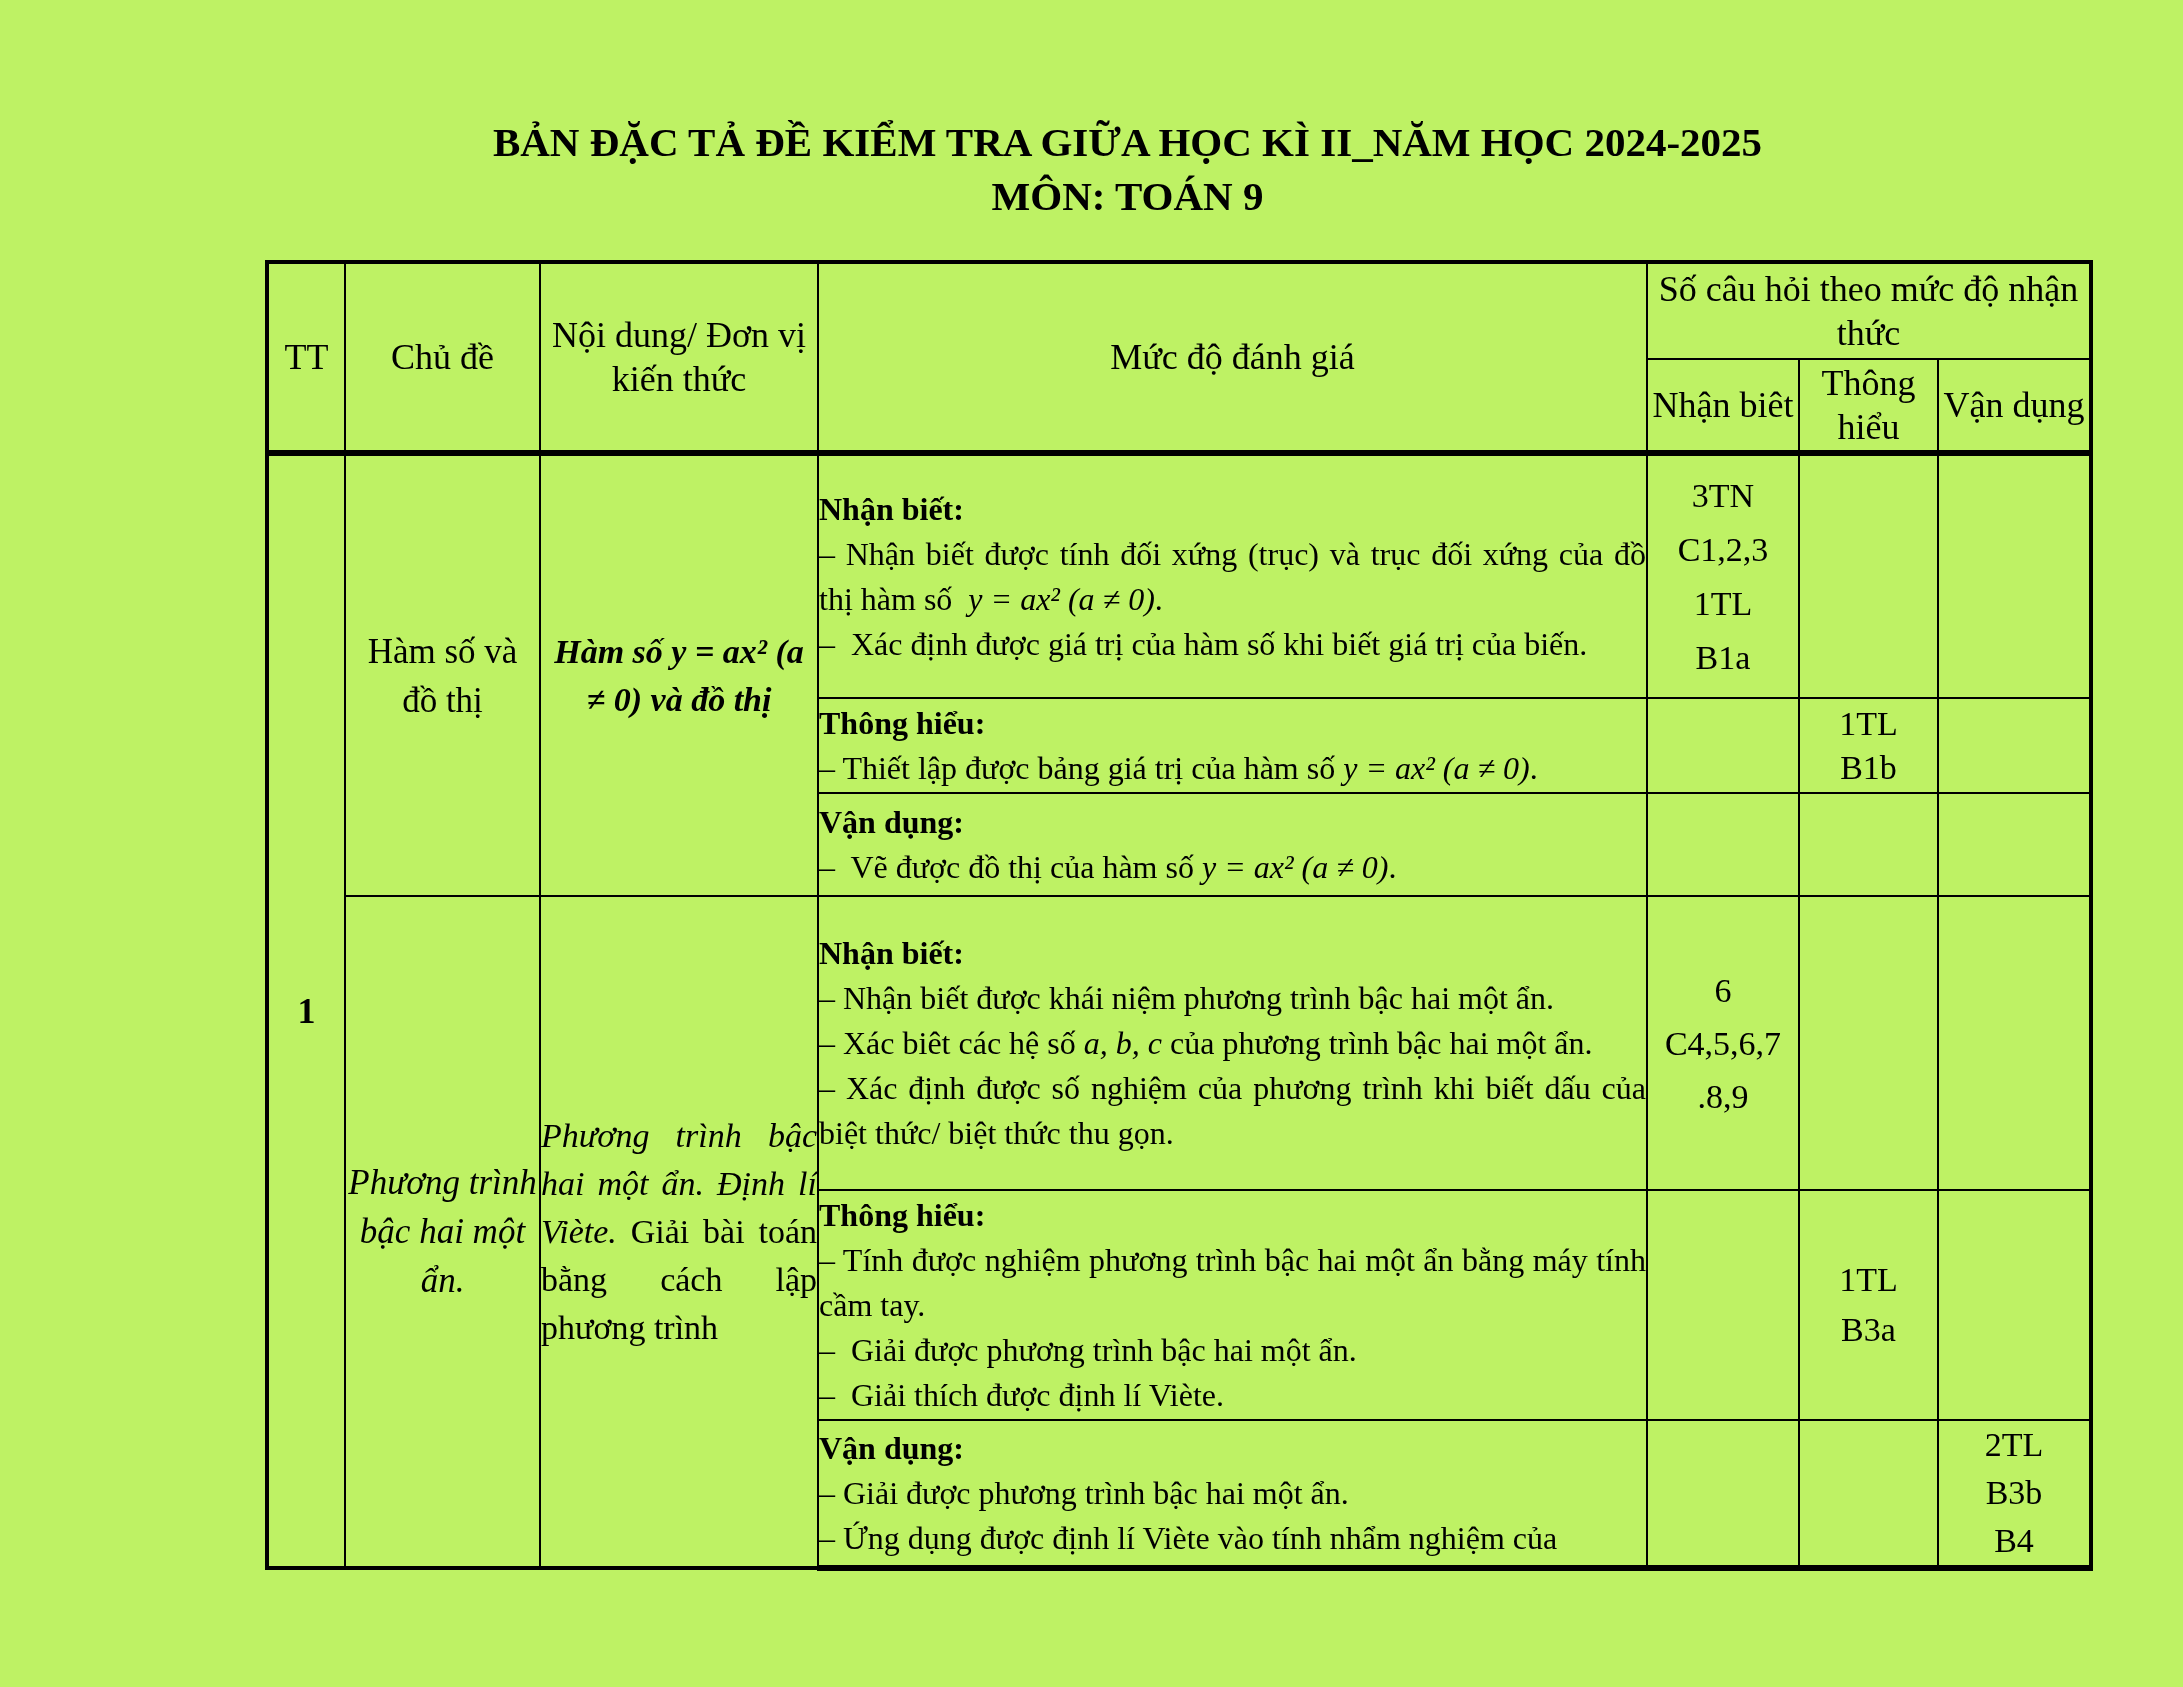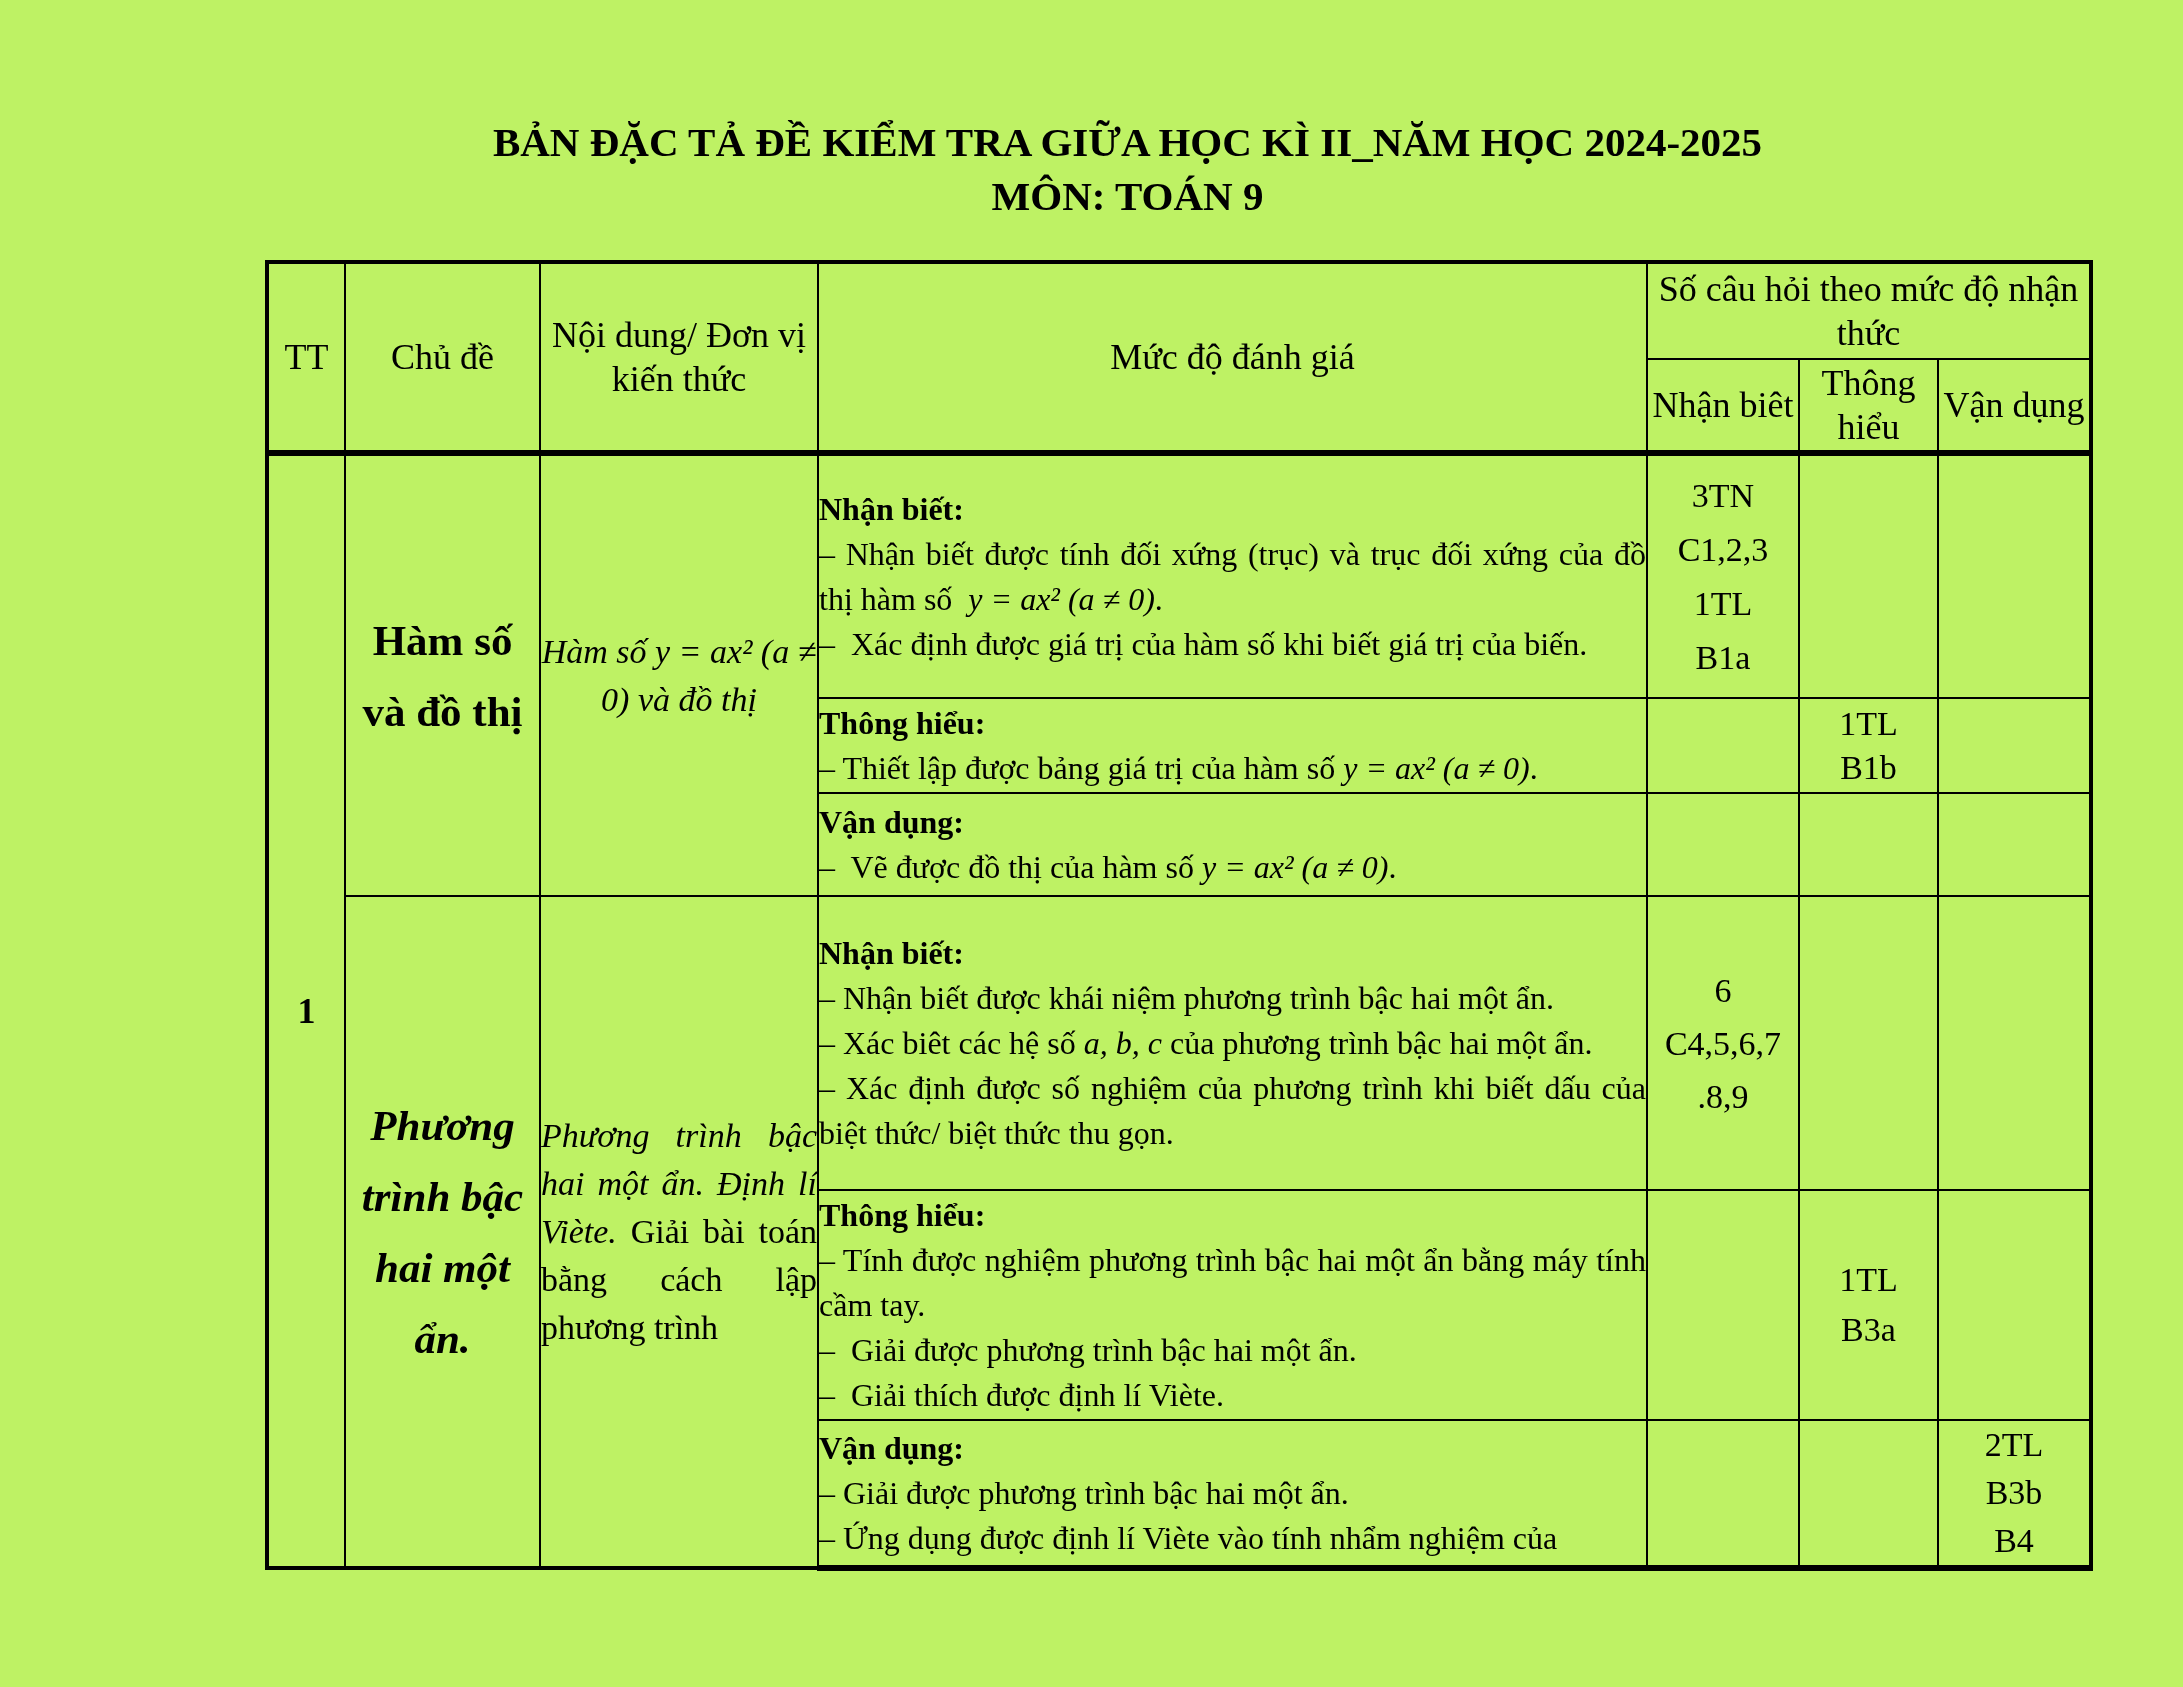--- a/index.html
+++ b/index.html
@@ -19,24 +19,24 @@
   .spec th{font-size:36px;font-weight:normal;text-align:center;line-height:44px;padding:0 4px;}
   .spec th.light{font-weight:normal;}
   .sep{border-bottom:6.6px solid #000 !important;}
   .lastrow td{border-bottom:6.6px solid #000;}
   
   .hr1{height:97px}.hr2{height:94px}
   .br1{height:245px}.br2{height:95px}.br3{height:103px}
   .br4{height:294px}.br5{height:230px}.br6{height:146px}
   
   .ttv{font-weight:bold;font-size:36px;text-align:center;}
-  .topic{font-weight:bold;font-size:43px;line-height:71px;text-align:center;padding:0 8px;}
+  .topic{font-weight:normal;font-size:35px;line-height:49px;text-align:center;padding:0 8px;}
   .topic.bi{font-style:italic;}
   .nd{font-size:34px;line-height:48px;padding:0 9.3px;}
-  .nd-center{text-align:center;font-style:italic;}
+  .nd-center{text-align:center;font-style:italic;font-weight:bold;}
   .nd-justify{text-align:justify;margin-top:32px;}
   .md{vertical-align:top;font-size:32px;line-height:45px;padding:2.6px 8px 0 8px;}
   .md-label{font-weight:bold;text-align:left;}
   .md-item{text-align:justify;}
   .cnt{font-size:34px;text-align:center;line-height:50px;padding:0 2.6px;}
   .cnt-tight{line-height:44px;}
   .cnt-top{vertical-align:top;line-height:48px;}
   .it{font-style:italic;}
 </style>
 </head>

